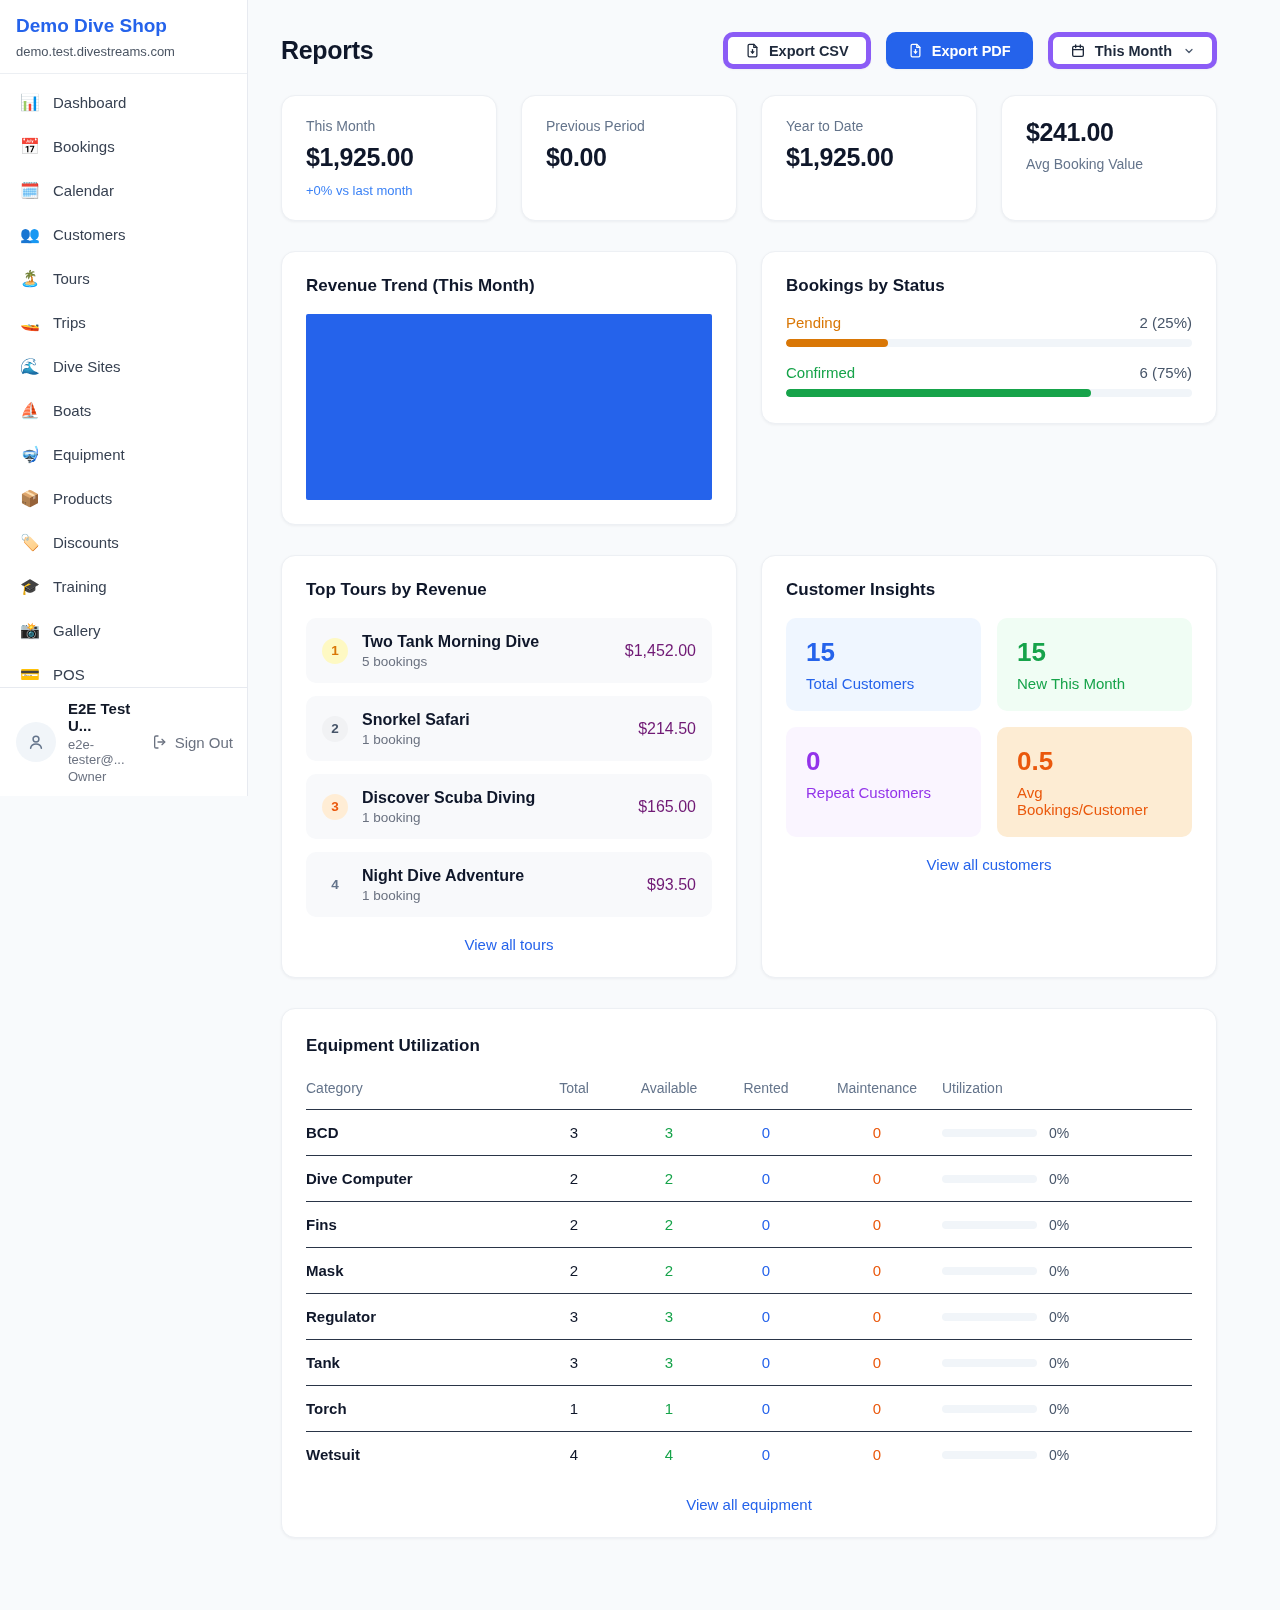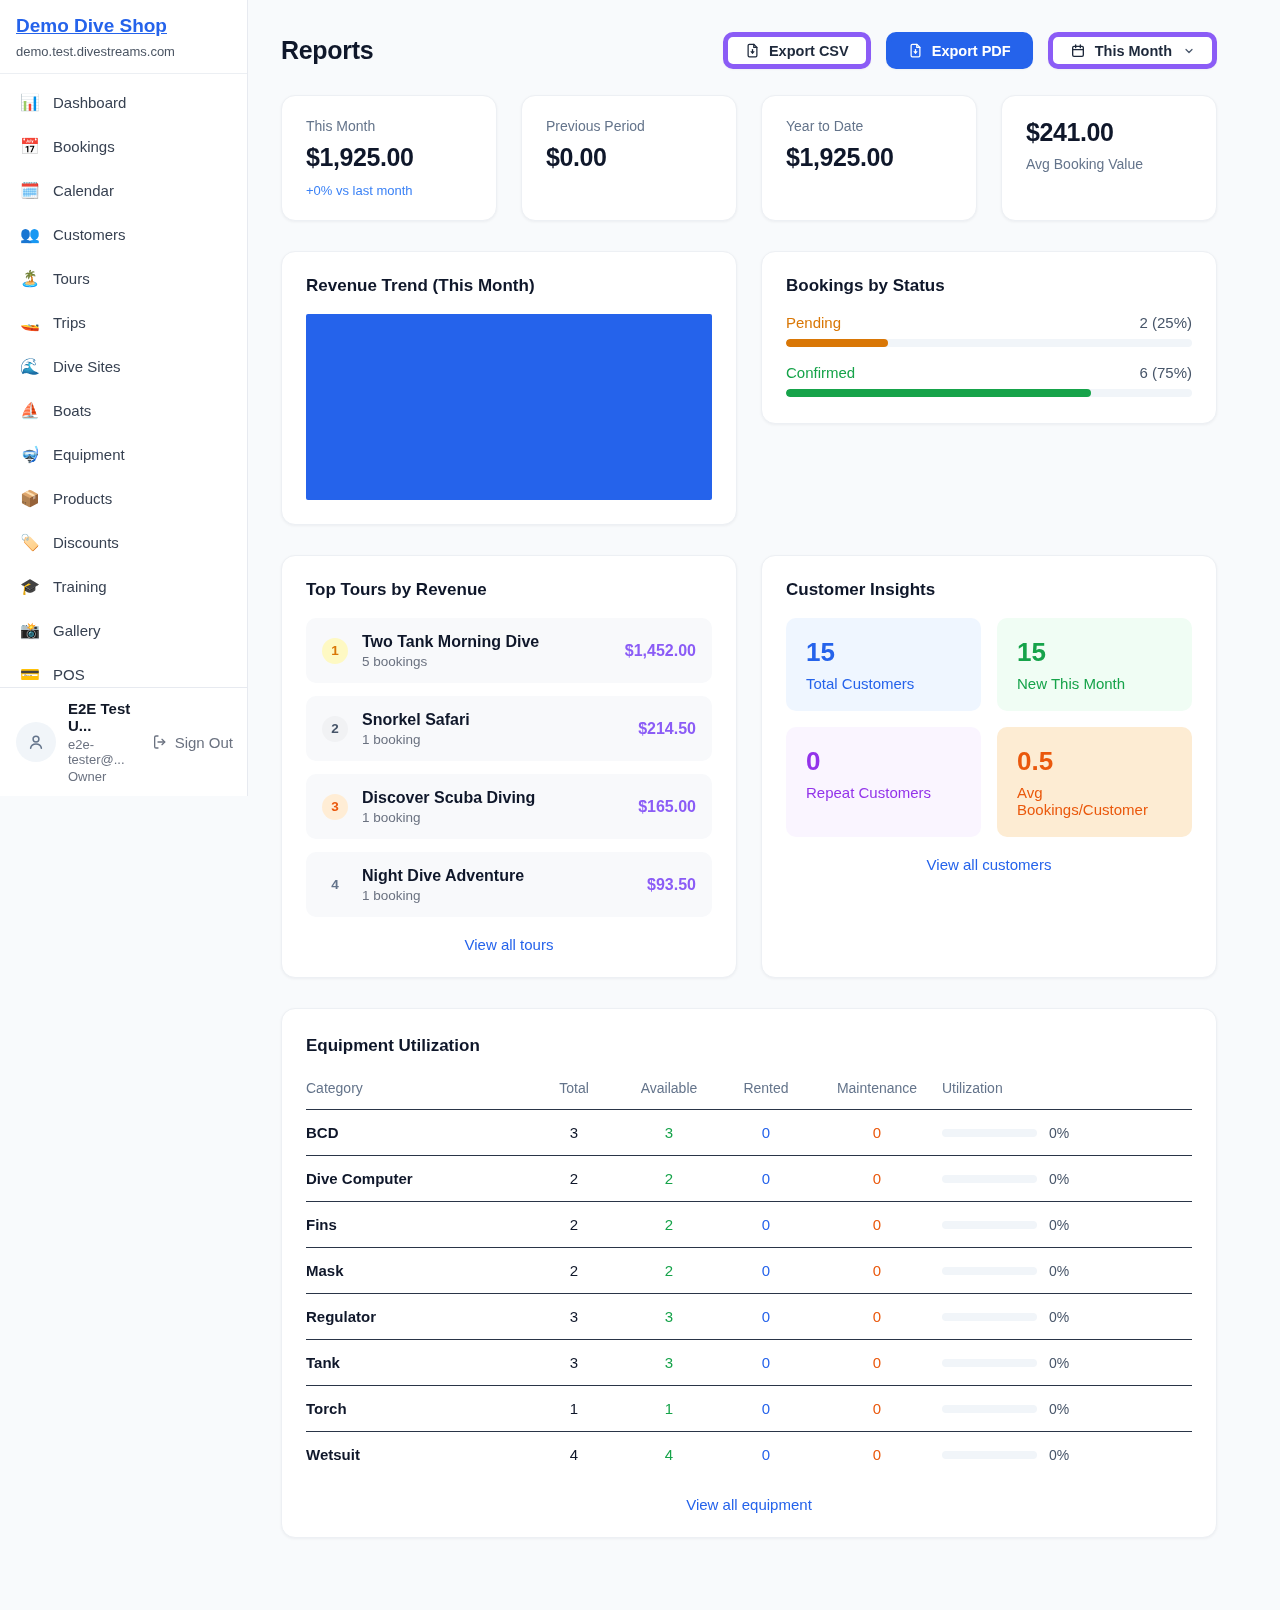--- a/index.html
+++ b/index.html
@@ -4,21 +4,21 @@
 <style>
   * { box-sizing: border-box; }
   html,body { margin:0; padding:0; }
   body { font-family:"Liberation Sans", sans-serif; color:#0f172a; background:#f8fafc; }
   .app { position:relative; width:1280px; height:1610px; background:#f8fafc; overflow:hidden; }
 
   
   .sidebar { position:absolute; top:0; left:0; width:248px; height:796px; background:#fff;
              border-right:1px solid #e7eaf0; display:flex; flex-direction:column; }
   .brand { padding:15px 16px 14px; border-bottom:1px solid #eceff3; }
-  .brand-name { color:#2563eb; font-size:19px; font-weight:bold; margin:0 0 7px;text-decoration:underline; }
+  .brand-name { color:#2563eb; font-size:19px; font-weight:bold; margin:0 0 7px; }
   .brand-domain { color:#4b5563; font-size:13px; }
   .nav { flex:1; padding:10px 8px 0; overflow:hidden; }
   .nav-item { display:flex; align-items:center; gap:13px; padding:9px 12px; margin-bottom:7px;
               border-radius:8px; font-size:15px; color:#374151; cursor:pointer; }
   .nav-icon { width:20px; font-size:16px; text-align:center; flex:none; }
   .user-panel { border-top:1px solid #e7eaf0; padding:12px 14px 12px 16px; display:flex; gap:12px; align-items:center; }
   .avatar { width:40px; height:40px; border-radius:50%; background:#f1f5f9; color:#64748b;
             display:flex; align-items:center; justify-content:center; flex:none; }
   .user-info { flex:1; min-width:0; }
   .user-name { font-size:15px; font-weight:bold; color:#111827; }
@@ -65,21 +65,21 @@
   .bar-fill { height:100%; border-radius:99px; }
 
   .tour-row { display:flex; align-items:center; gap:14px; background:#f8f9fb; border-radius:10px;
               padding:12px 16px; margin-bottom:13px; min-height:65px; }
   .tour-row:last-of-type { margin-bottom:0; }
   .rank { width:26px; height:26px; border-radius:50%; display:flex; align-items:center;
           justify-content:center; font-size:13.5px; font-weight:bold; flex:none; }
   .tour-info { flex:1; min-width:0; }
   .tour-name { font-size:16px; font-weight:bold; }
   .tour-bookings { font-size:13.5px; color:#6b7280; margin-top:3px; }
-  .tour-amount { font-size:16px; font-weight:bold; color:#8b5cf6; flex:none; }
+  .tour-amount { font-size:16px; font-weight:normal; color:#701a75; flex:none; }
   .view-link { display:block; text-align:center; color:#2563eb; font-size:15px;
                margin-top:19px; text-decoration:none; cursor:pointer; }
 
   .insights-grid { display:grid; grid-template-columns:1fr 1fr; gap:16px; }
   .insight-tile { border-radius:10px; padding:19px 20px; }
   .insight-value { font-size:26px; font-weight:800; }
   .insight-label { font-size:15px; margin-top:7px; }
 
   .equip-card { padding:27px 24px 24px; margin-bottom:34px; }
   .equip-table { width:100%; border-collapse:collapse; }

